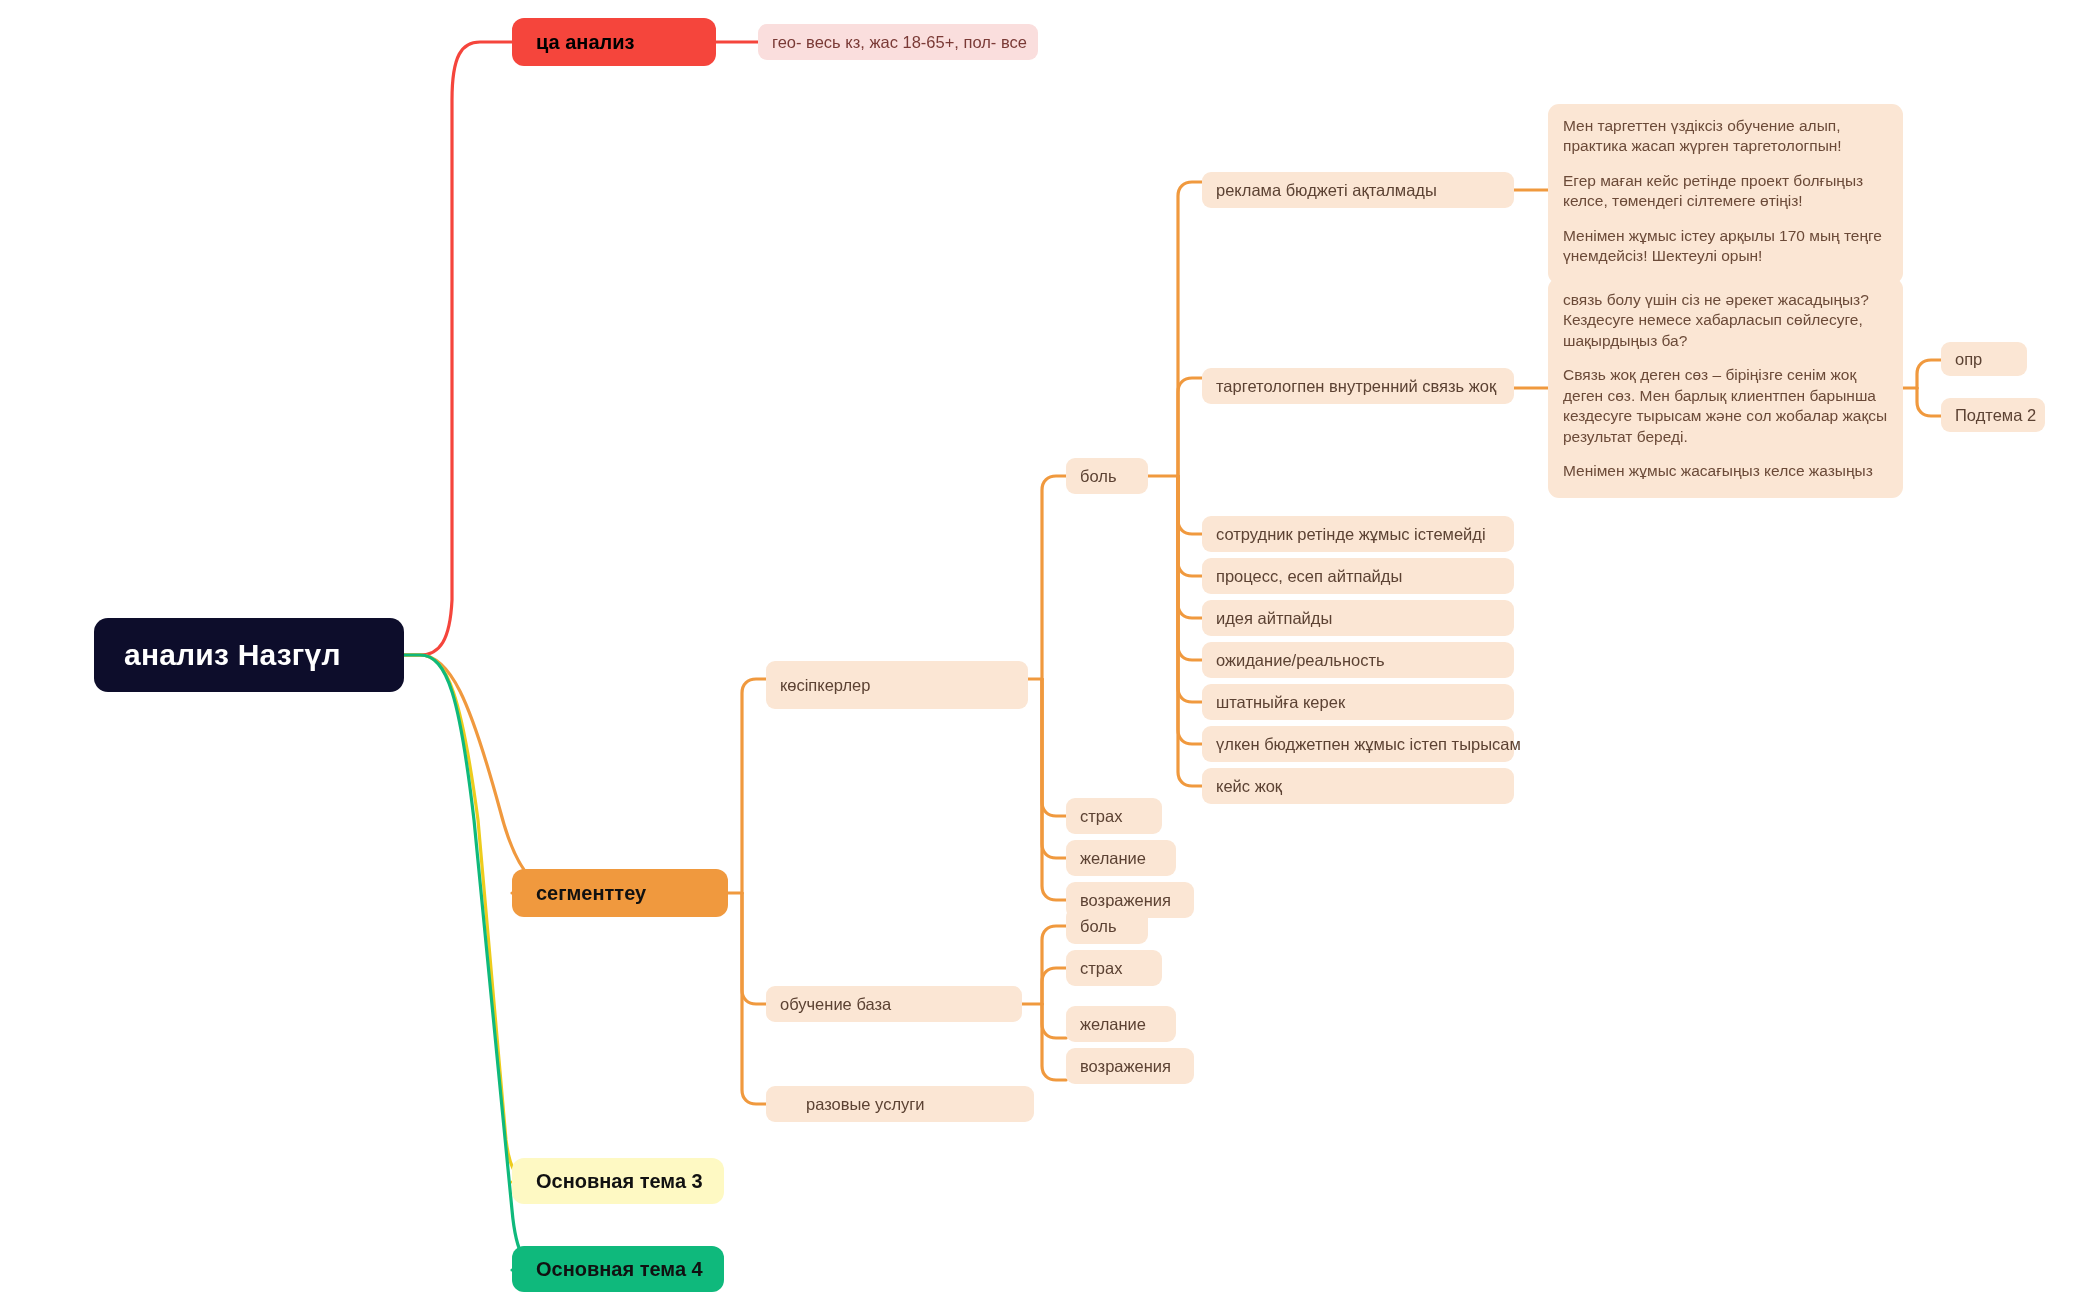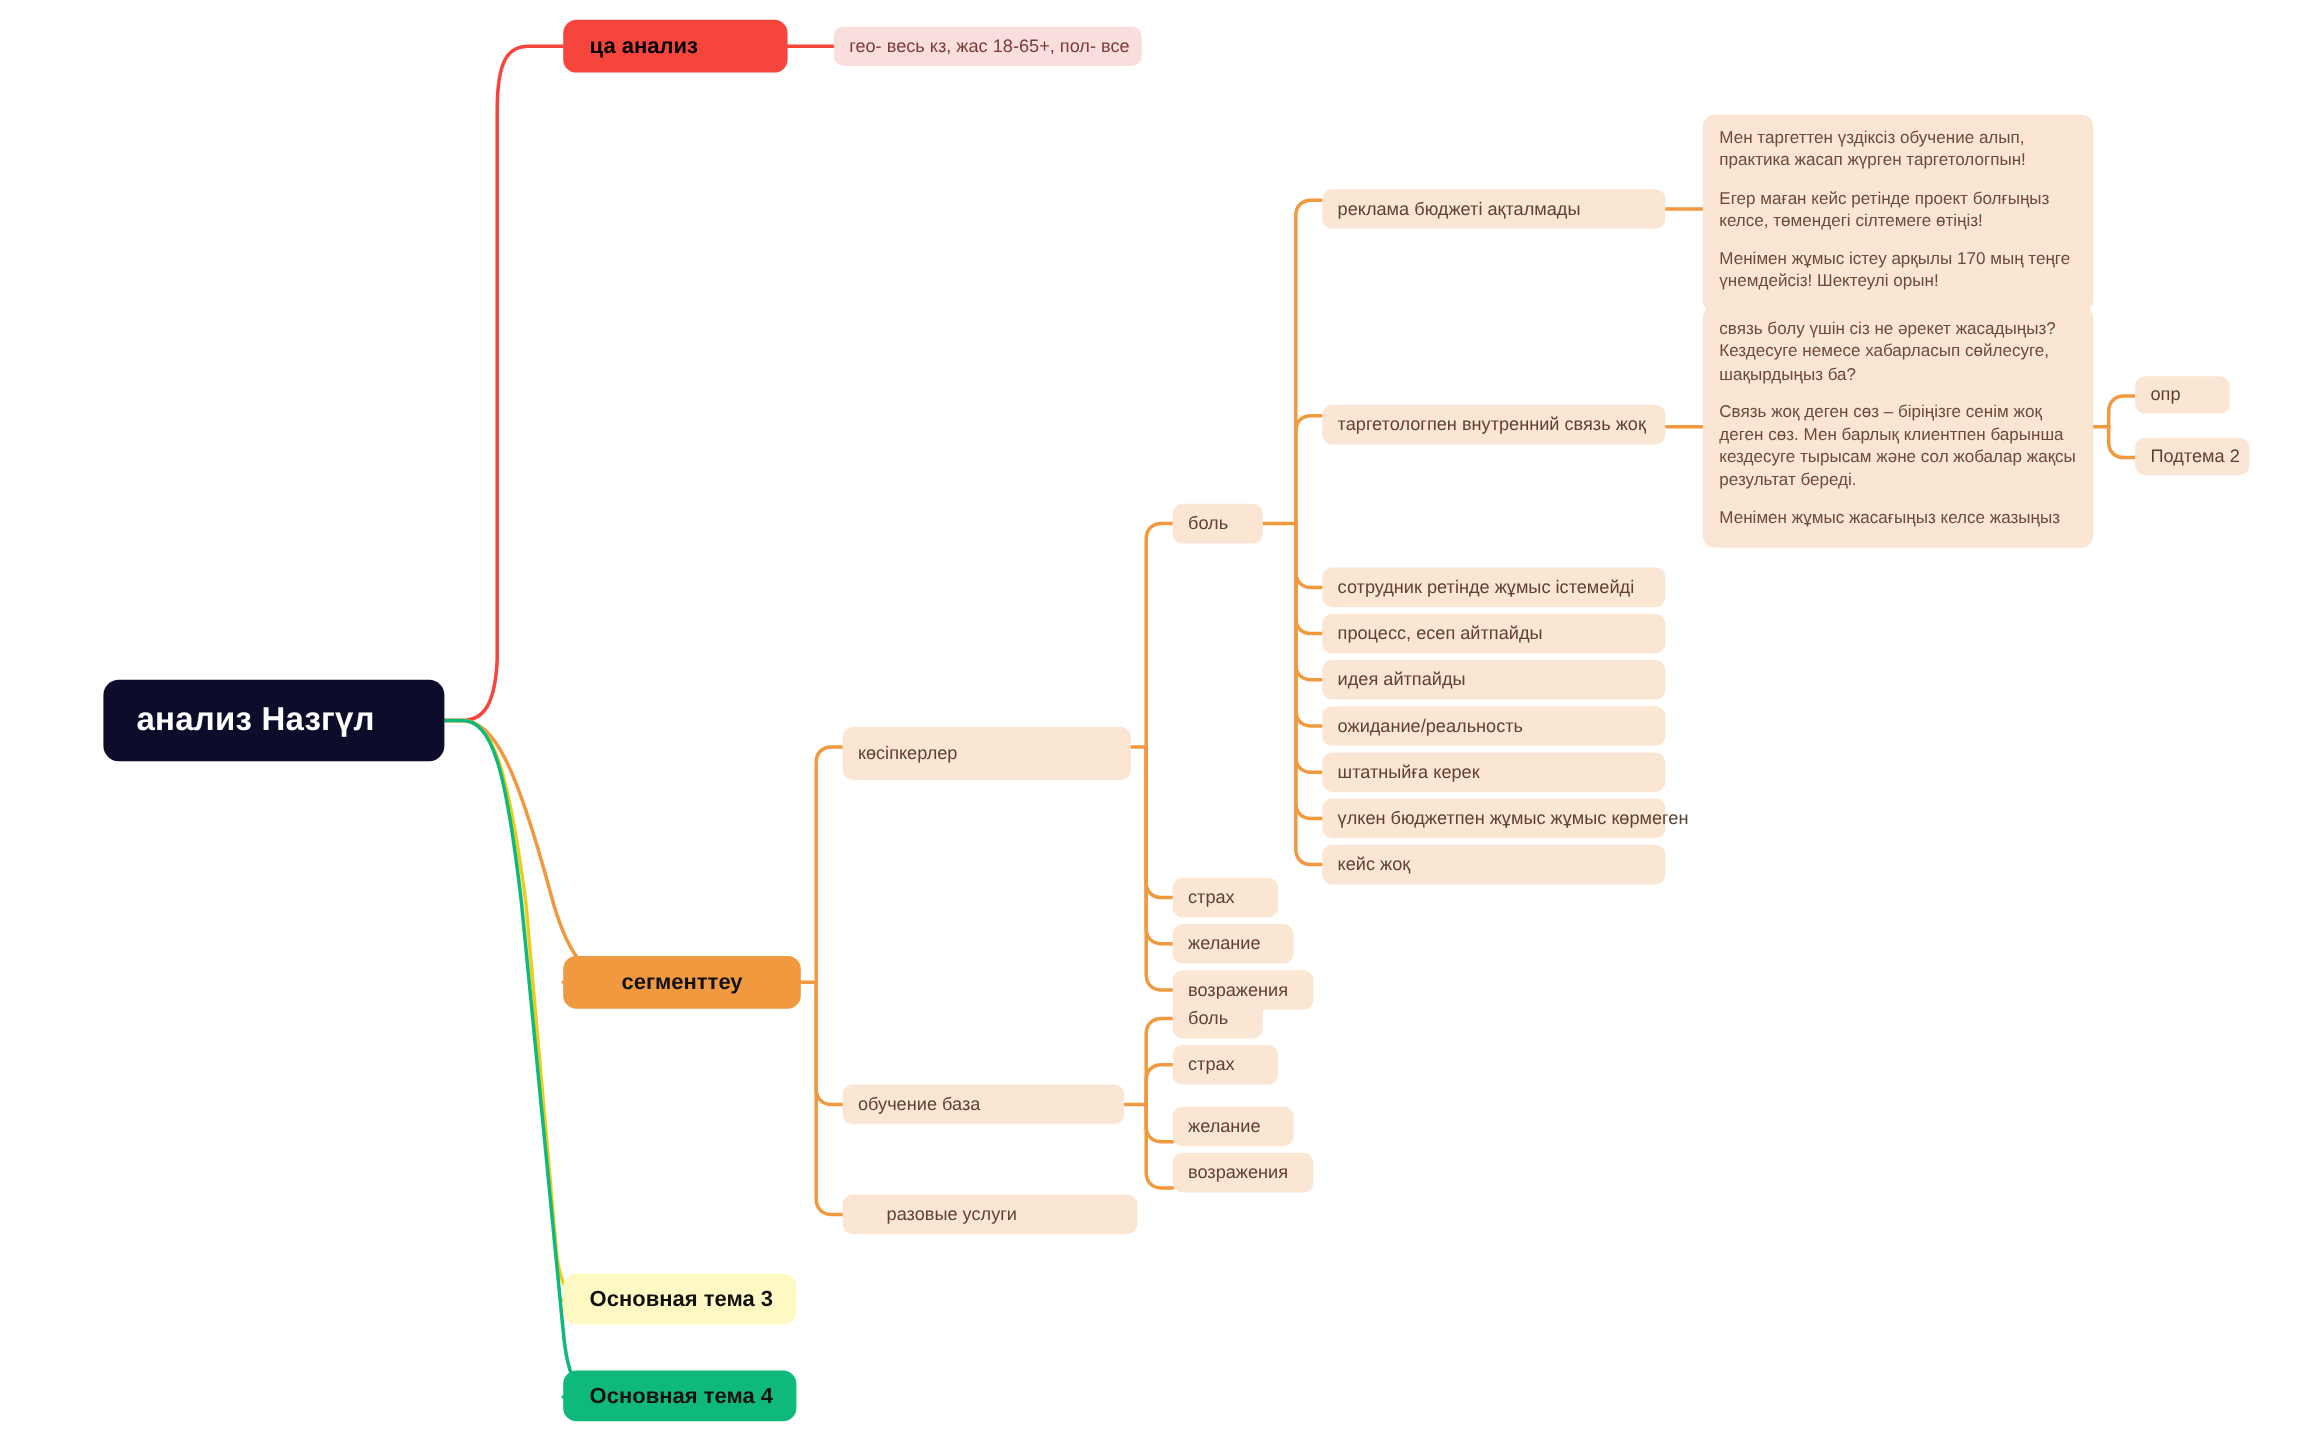--- a/index.html
+++ b/index.html
@@ -51,21 +51,21 @@
 
   
   .n-topic {
     font-size: 20px;
     font-weight: bold;
     color: #111111;
     padding: 0 24px;
     border-radius: 12px;
   }
   .n-topic.red    { background: #f5453c; color:#000000; }
-  .n-topic.orange { background: #f0993e; color:#111111;justify-content:center; }
+  .n-topic.orange { background: #f0993e; color:#111111; }
   .n-topic.yellow { background: #fef9c3; color:#111111; }
   .n-topic.green  { background: #0fb97c; color:#111111; }
 
   
   .n-pill {
     background: #fbe6d4;
     color: #5c4233;
     font-size: 16.5px;
     padding: 0 14px;
     border-radius: 9px;
@@ -222,21 +222,21 @@
 
   <div class="node n-pill" style="left:1202px; top:684px; width:312px; height:36px;">
     <span>штатныйға керек</span>
   </div>
 
   <div class="node n-pill" style="left:1202px; top:642px; width:312px; height:36px;">
     <span>ожидание/реальность</span>
   </div>
 
   <div class="node n-pill" style="left:1202px; top:726px; width:312px; height:36px;">
-    <span>үлкен бюджетпен жұмыс жұмыс көрмеген</span>
+    <span>үлкен бюджетпен жұмыс істеп тырысам</span>
   </div>
 
   <div class="node n-pill" style="left:1202px; top:768px; width:312px; height:36px;">
     <span>кейс жоқ</span>
   </div>
 
   <div class="node n-note" style="left:1548px; top:104px; width:355px; height:180px;">
     <p>Мен таргеттен үздіксіз обучение алып, практика жасап жүрген таргетологпын!</p>
     <p>Егер маған кейс ретінде проект болғыңыз келсе, төмендегі сілтемеге өтіңіз!</p>
     <p>Менімен  жұмыс істеу арқылы 170 мың теңге үнемдейсіз! Шектеулі орын!</p>

